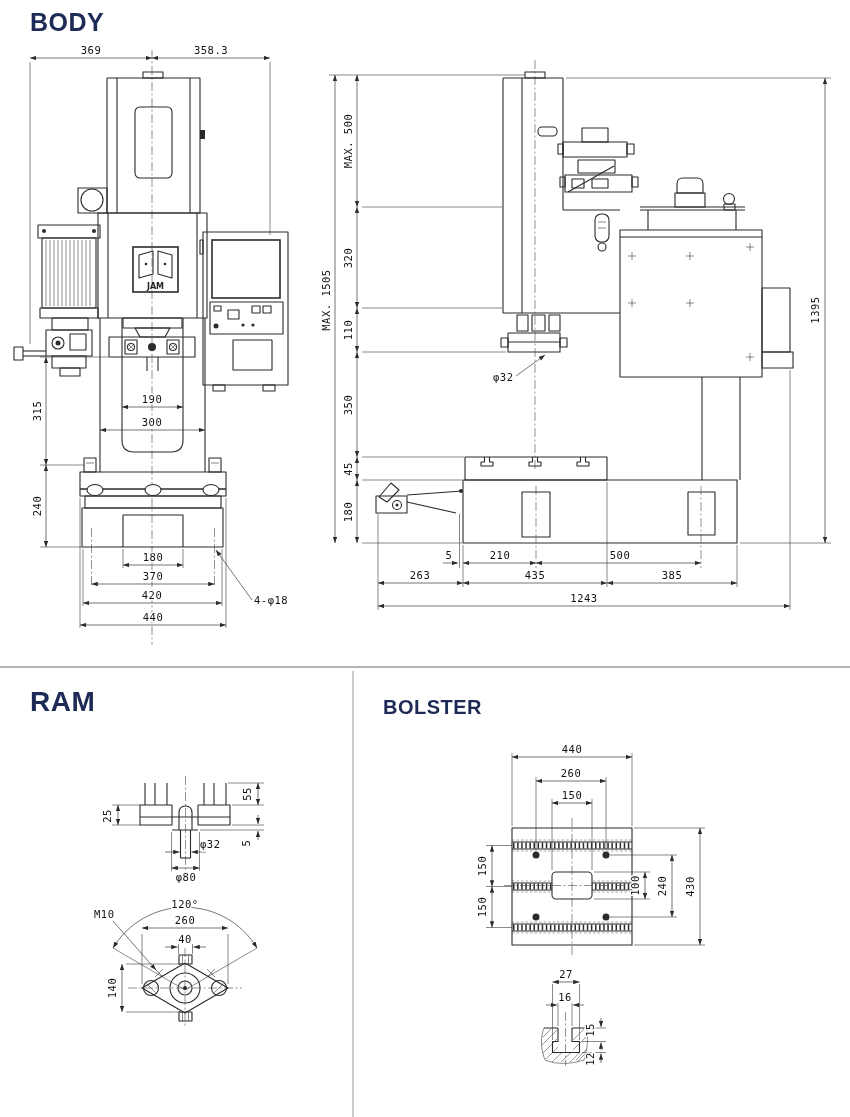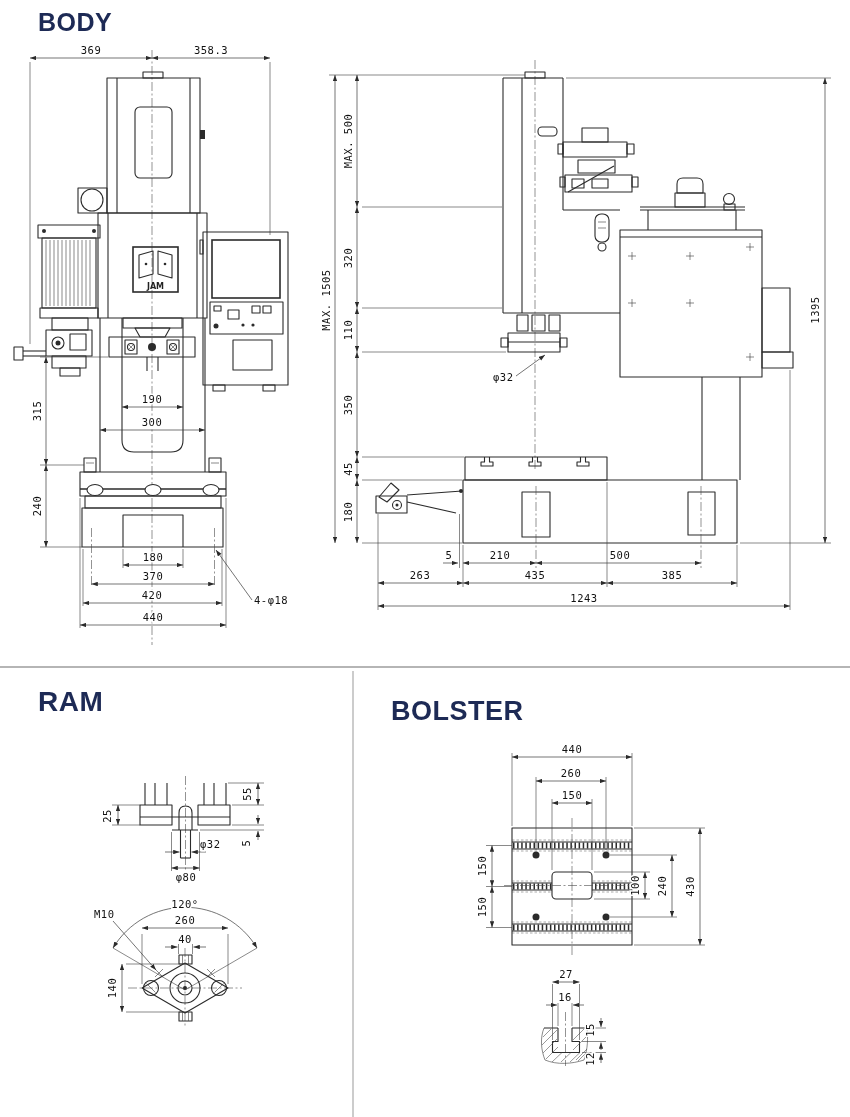--- a/index.html
+++ b/index.html
@@ -1,21 +1,21 @@
 <!DOCTYPE html>
 <html><head>
 <meta charset="utf-8">
 <style>
   html,body{margin:0;padding:0;background:#fff;}
   #page{position:relative;width:850px;height:1117px;background:#ffffff;overflow:hidden;
         font-family:"Liberation Sans",sans-serif;}
-  .sec-title{position:absolute;font-weight:bold;color:#1d2a55;letter-spacing:0.5px;margin-left:8px;}
+  .sec-title{position:absolute;font-weight:bold;color:#1d2a55;letter-spacing:0.5px;}
   #t-body{left:30px;top:8px;font-size:25px;}
   #t-ram{left:30px;top:686px;font-size:28px;}
-  #t-bolster{left:383px;top:696px;font-size:27px;}
+  #t-bolster{left:383px;top:696px;font-size:20px;}
   .hdiv{position:absolute;left:0;top:666px;width:850px;height:2px;background:#b5b5b5;}
   .vdiv{position:absolute;left:352px;top:671px;width:2px;height:446px;background:#cccccc;}
   svg{position:absolute;}
   .ln{fill:none;stroke:#2b2b2b;stroke-width:1.1;stroke-linejoin:round;}
   .lw{fill:none;stroke:#2b2b2b;stroke-width:1.6;}
   .lt{fill:none;stroke:#3a3a3a;stroke-width:0.6;}
   .dl{fill:none;stroke:#3a3a3a;stroke-width:0.7;}
   .cl{fill:none;stroke:#4a4a4a;stroke-width:0.6;stroke-dasharray:9 2.5 2 2.5;}
   .dsh{fill:none;stroke:#555;stroke-width:0.5;stroke-dasharray:2.5 2;}
   .ser{fill:none;stroke:#2b2b2b;stroke-width:6;stroke-dasharray:1.5 2.6;}

